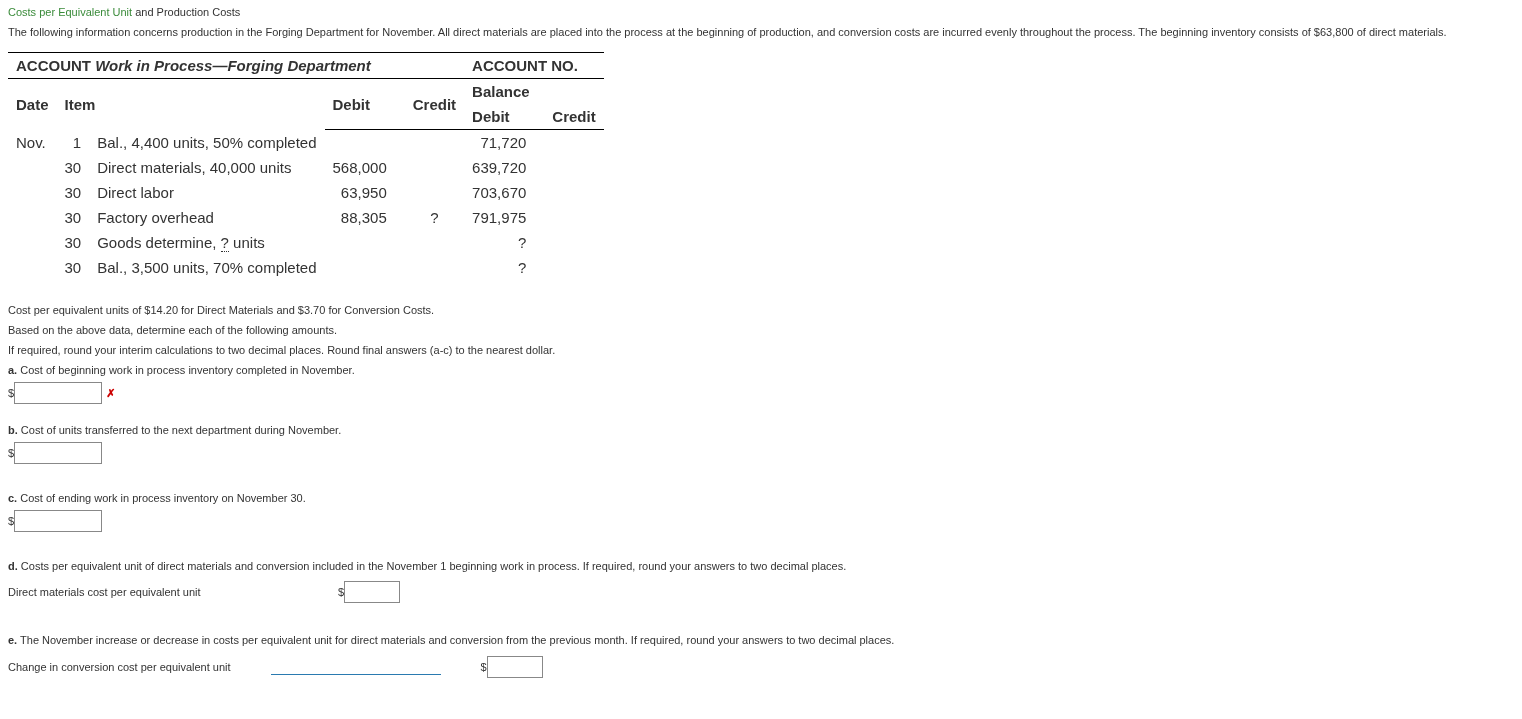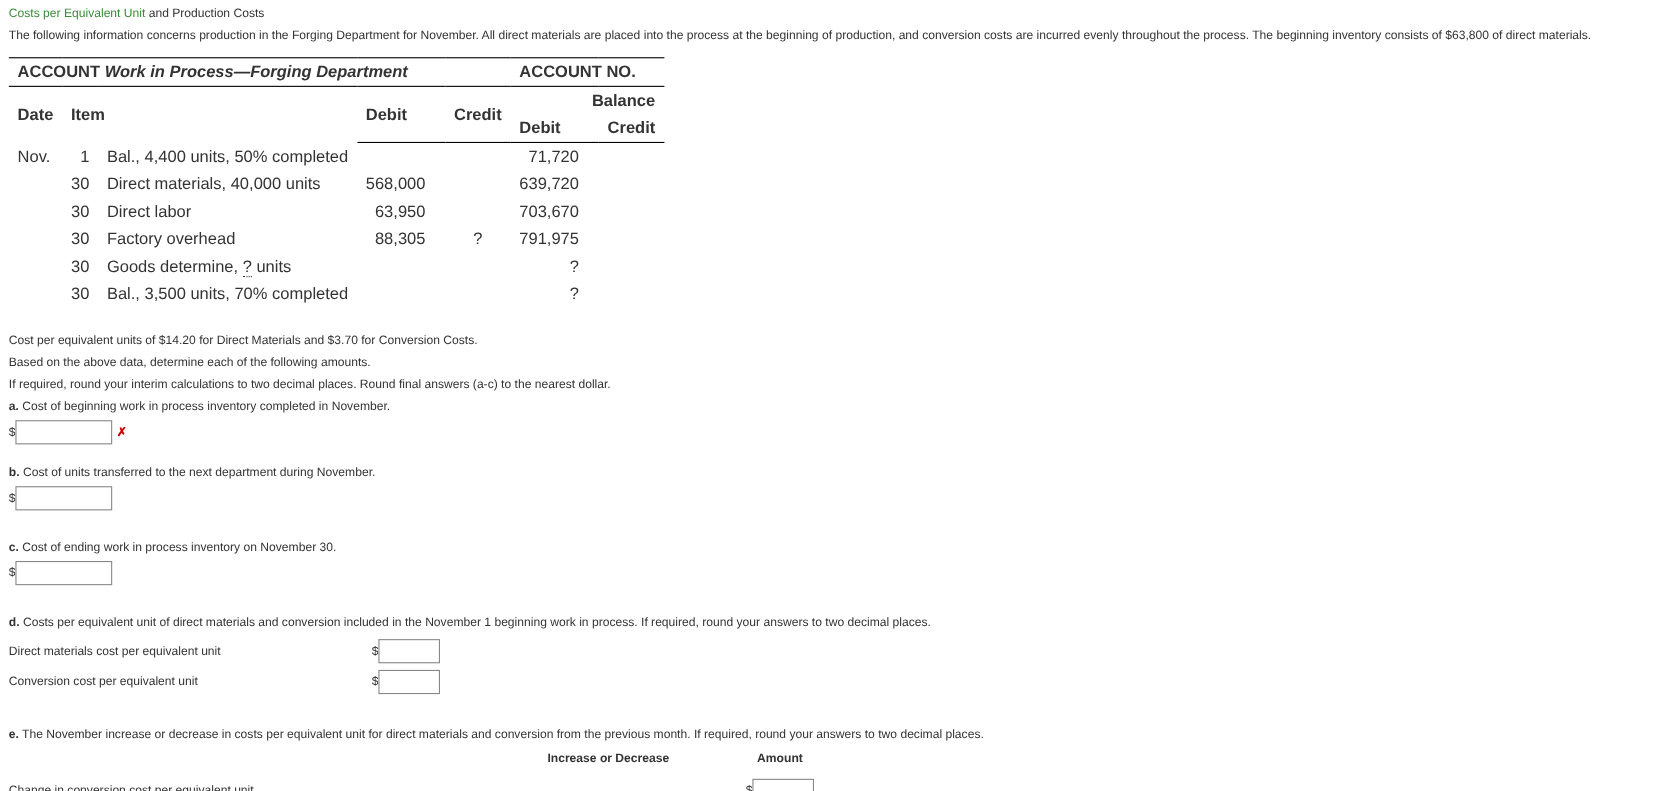--- a/index.html
+++ b/index.html
@@ -26,21 +26,21 @@
     border-top: 1px solid #000;
     border-bottom: 1px solid #000;
     font-weight: bold;
   }
   .ledger .hdr-mid th {
     font-weight: bold;
     border-bottom: none;
   }
   .ledger .hdr-bal {
     border-bottom: 1px solid #000;
-    text-align:right;
+    text-align:left;
   }
   .ledger .hdr-sub th {
     border-bottom: 1px solid #000;
     font-weight: bold;
   }
   .ledger td.num { text-align: right; padding-right: 18px;}
   .ledger td.numc { text-align: center;}
   .italic { font-style: italic; }
   .section { margin: 8px 0 8px 0; }
   .question { margin-top: 3px; margin-bottom:6px;}
@@ -186,36 +186,27 @@
 
 <div class="question" style="margin-top:28px;">
   <span class="bold">d.</span><span> Costs per equivalent unit of direct materials and conversion included in the November 1 beginning work in process. If required, round your answers to two decimal places.</span>
 </div>
 <table class="d-table">
   <tbody>
       <tr>
     <td style="width:320px;">Direct materials cost per equivalent unit</td>
     <td><span class="dollar">$</span><input class="answer small" type="text" style=""></td>
   </tr>
-  <tr>
-    <td>Conversion cost per equivalent unit</td>
-    <td><span class="dollar">$</span><input class="answer small" type="text" style=""></td>
-  </tr>
 </tbody>
   </table>
 
 <div class="question" style="margin-top:28px;">
   <span class="bold">e.</span><span> The November increase or decrease in costs per equivalent unit for direct materials and conversion from the previous month. If required, round your answers to two decimal places.</span>
 </div>
 <table class="e-table">
   <tbody>
-      <tr>
-    <th style="width:420px;"></th>
-    <th>Increase or Decrease</th>
-    <th>Amount</th>
-  </tr>
   <tr>
     <td>Change in conversion cost per equivalent unit</td>
     <td><span class="dropdown-line"></span></td>
     <td><span class="dollar">$</span><input class="answer small" type="text" style=""></td>
   </tr>
 </tbody>
   </table>
 
 </body></html>

